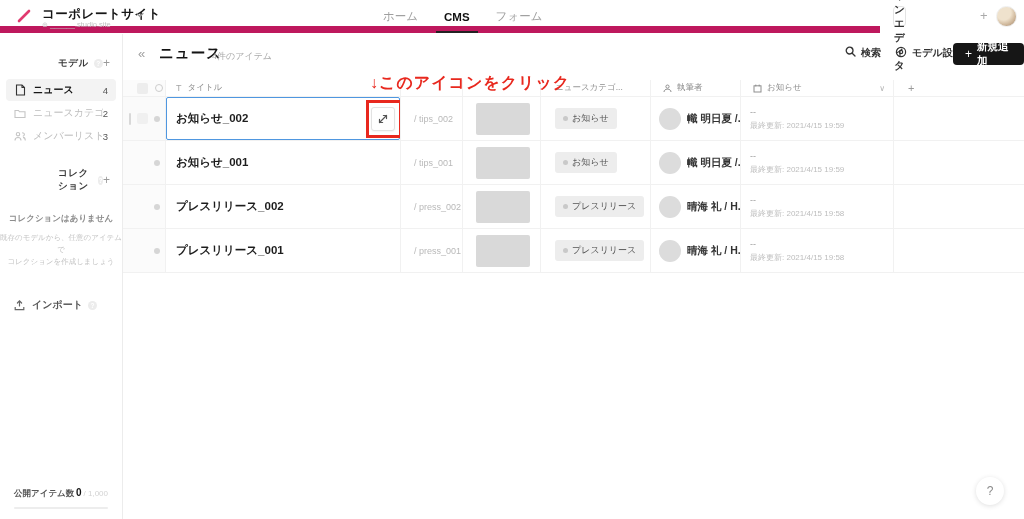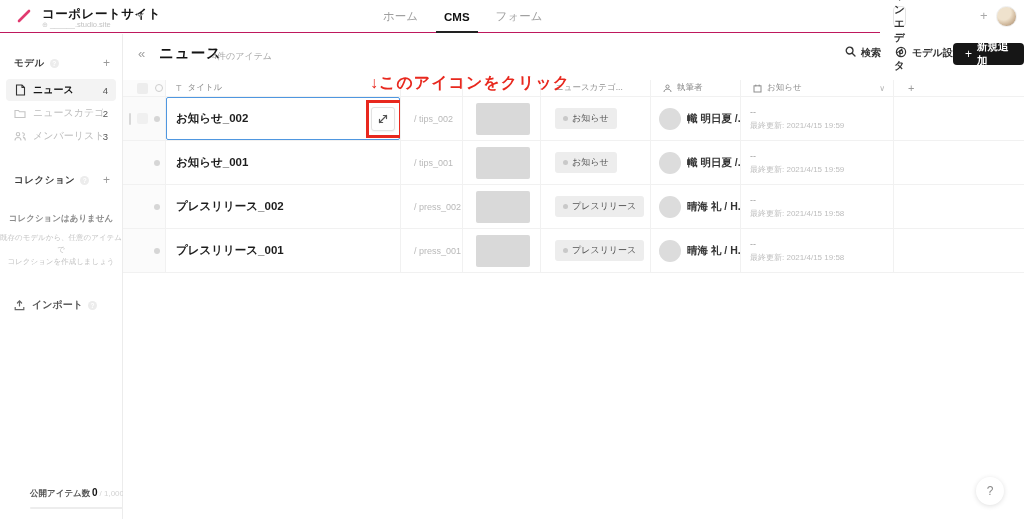--- a/index.html
+++ b/index.html
@@ -2,56 +2,56 @@
 <html><head>
 <meta charset="utf-8">
 <style>
   * { margin:0; padding:0; box-sizing:border-box; }
   html,body { width:1024px; height:519px; overflow:hidden; background:#fff;
     font-family:"Liberation Sans","DejaVu Sans",sans-serif; color:#222; }
   .nowrap { white-space:nowrap; }
 
   
   .topbar { position:absolute; left:0; top:0; width:880px; height:33px;
-    background:#fff; border-bottom:1px solid #be185d; z-index:30; }
+    background:#fff; border-bottom:7px solid #be185d; z-index:30; }
   .logo { position:absolute; left:16px; top:8px; width:16px; height:16px; }
   .site-title { position:absolute; left:42px; top:6px; font-size:12.5px; font-weight:bold; color:#161616; letter-spacing:.5px; }
   .site-domain { position:absolute; left:42px; top:20px; font-size:7.5px; color:#c2c2c2; }
   .site-domain .globe { font-size:7px; color:#cfcfcf; margin-right:2px; }
   .title-chevron { position:absolute; left:136px; top:12px; color:#9a9a9a; }
   .tabs { position:absolute; left:383px; top:0; height:33px; display:flex; gap:26px; align-items:stretch; }
   .tab { display:flex; align-items:center; font-size:11.5px; color:#9f9f9f; position:relative; cursor:pointer; }
   .tab.active { color:#111; font-weight:bold; }
   .tab.active::after { content:""; position:absolute; left:-8px; right:-8px; bottom:0; height:2px; background:#222; }
   .design-editor-btn { position:absolute; left:893px; top:6px; height:21px; padding:0 0;
     display:flex; align-items:center; background:#fff; border:1px solid #e4e4e4; border-radius:4px;
     font-size:10.5px; font-weight:bold; color:#333; cursor:pointer; }
   .topbar-plus { position:absolute; left:980px; top:9px; font-size:13px; color:#aaa; cursor:pointer; line-height:13px; }
   .avatar { position:absolute; left:996px; top:6px; width:21px; height:21px; border-radius:50%;
     background:radial-gradient(circle at 35% 30%, #efe2cd 0 40%, #cbb295 70%, #8f7a63 100%); border:1px solid #eee; }
 
   
   .sidebar { position:absolute; left:0; top:34px; width:123px; height:485px; background:#fff; border-right:1px solid #ececec; }
   .side-sec-head { display:flex; align-items:center; padding:0 12px 0 14px; height:14px; margin-top:22px; }
-  .side-sec-head .sec-title { font-size:9.5px; font-weight:bold; color:#3a3a3a; letter-spacing:.5px; }
+  .side-sec-head .sec-title { font-size:9.5px; font-weight:bold; color:#3a3a3a; letter-spacing:.5px;margin-left:44px; }
   .info-dot { width:9px; height:9px; border-radius:50%; background:#ececec; color:#fff; font-size:6.5px; font-weight:bold;
     display:inline-flex; align-items:center; justify-content:center; margin-left:5px; }
   .sec-plus { margin-left:auto; color:#9a9a9a; font-size:12px; cursor:pointer; }
   .side-items { margin-top:9px; padding:0 6px; }
   .side-item { display:flex; align-items:center; height:22px; border-radius:4px; padding:0 8px; cursor:pointer; margin-bottom:1px; }
   .side-item.active { background:#f3f3f3; }
   .side-item .s-icon { width:12px; height:12px; margin-right:7px; display:flex; align-items:center; justify-content:center; }
   .side-item .s-label { font-size:10px; color:#bdbdbd; white-space:nowrap; overflow:hidden; }
   .side-item.active .s-label { color:#161616; font-weight:bold; }
   .side-item .s-count { margin-left:auto; font-size:9.5px; color:#555; }
   .collection-empty-title { margin-top:26px; text-align:center; font-size:8.5px; font-weight:bold; color:#8d8d8d; }
   .collection-empty-desc { margin-top:7px; text-align:center; font-size:7.5px; color:#c4c4c4; line-height:1.6; }
   .import-row { display:flex; align-items:center; margin:30px 0 0 14px; cursor:pointer; }
   .import-row .s-label { font-size:10px; font-weight:bold; color:#555; margin-left:7px; }
-  .side-footer { position:absolute; left:16px; bottom:10px; width:100%; padding:0 14px; }
+  .side-footer { position:absolute; left:0; bottom:10px; width:100%; padding:0 14px; }
   .side-footer .line1 { display:flex; align-items:baseline; }
   .side-footer .f-label { font-size:8.5px; font-weight:bold; color:#555; }
   .side-footer .f-count { margin-left:auto; font-size:10px; font-weight:bold; color:#111; }
   .side-footer .f-limit { font-size:8px; color:#d3d3d3; margin-left:2px; }
   .side-footer .bar { margin-top:7px; height:2px; background:#ededed; border-radius:1px; }
 
   
   .main { position:absolute; left:123px; top:34px; width:901px; height:485px; background:#fff; }
   .collapse-icon { position:absolute; left:15px; top:12px; font-size:13px; color:#9f9f9f; cursor:pointer; }
   .page-title { position:absolute; left:36px; top:10px; font-size:14.5px; font-weight:bold; color:#141414; letter-spacing:1px; }

